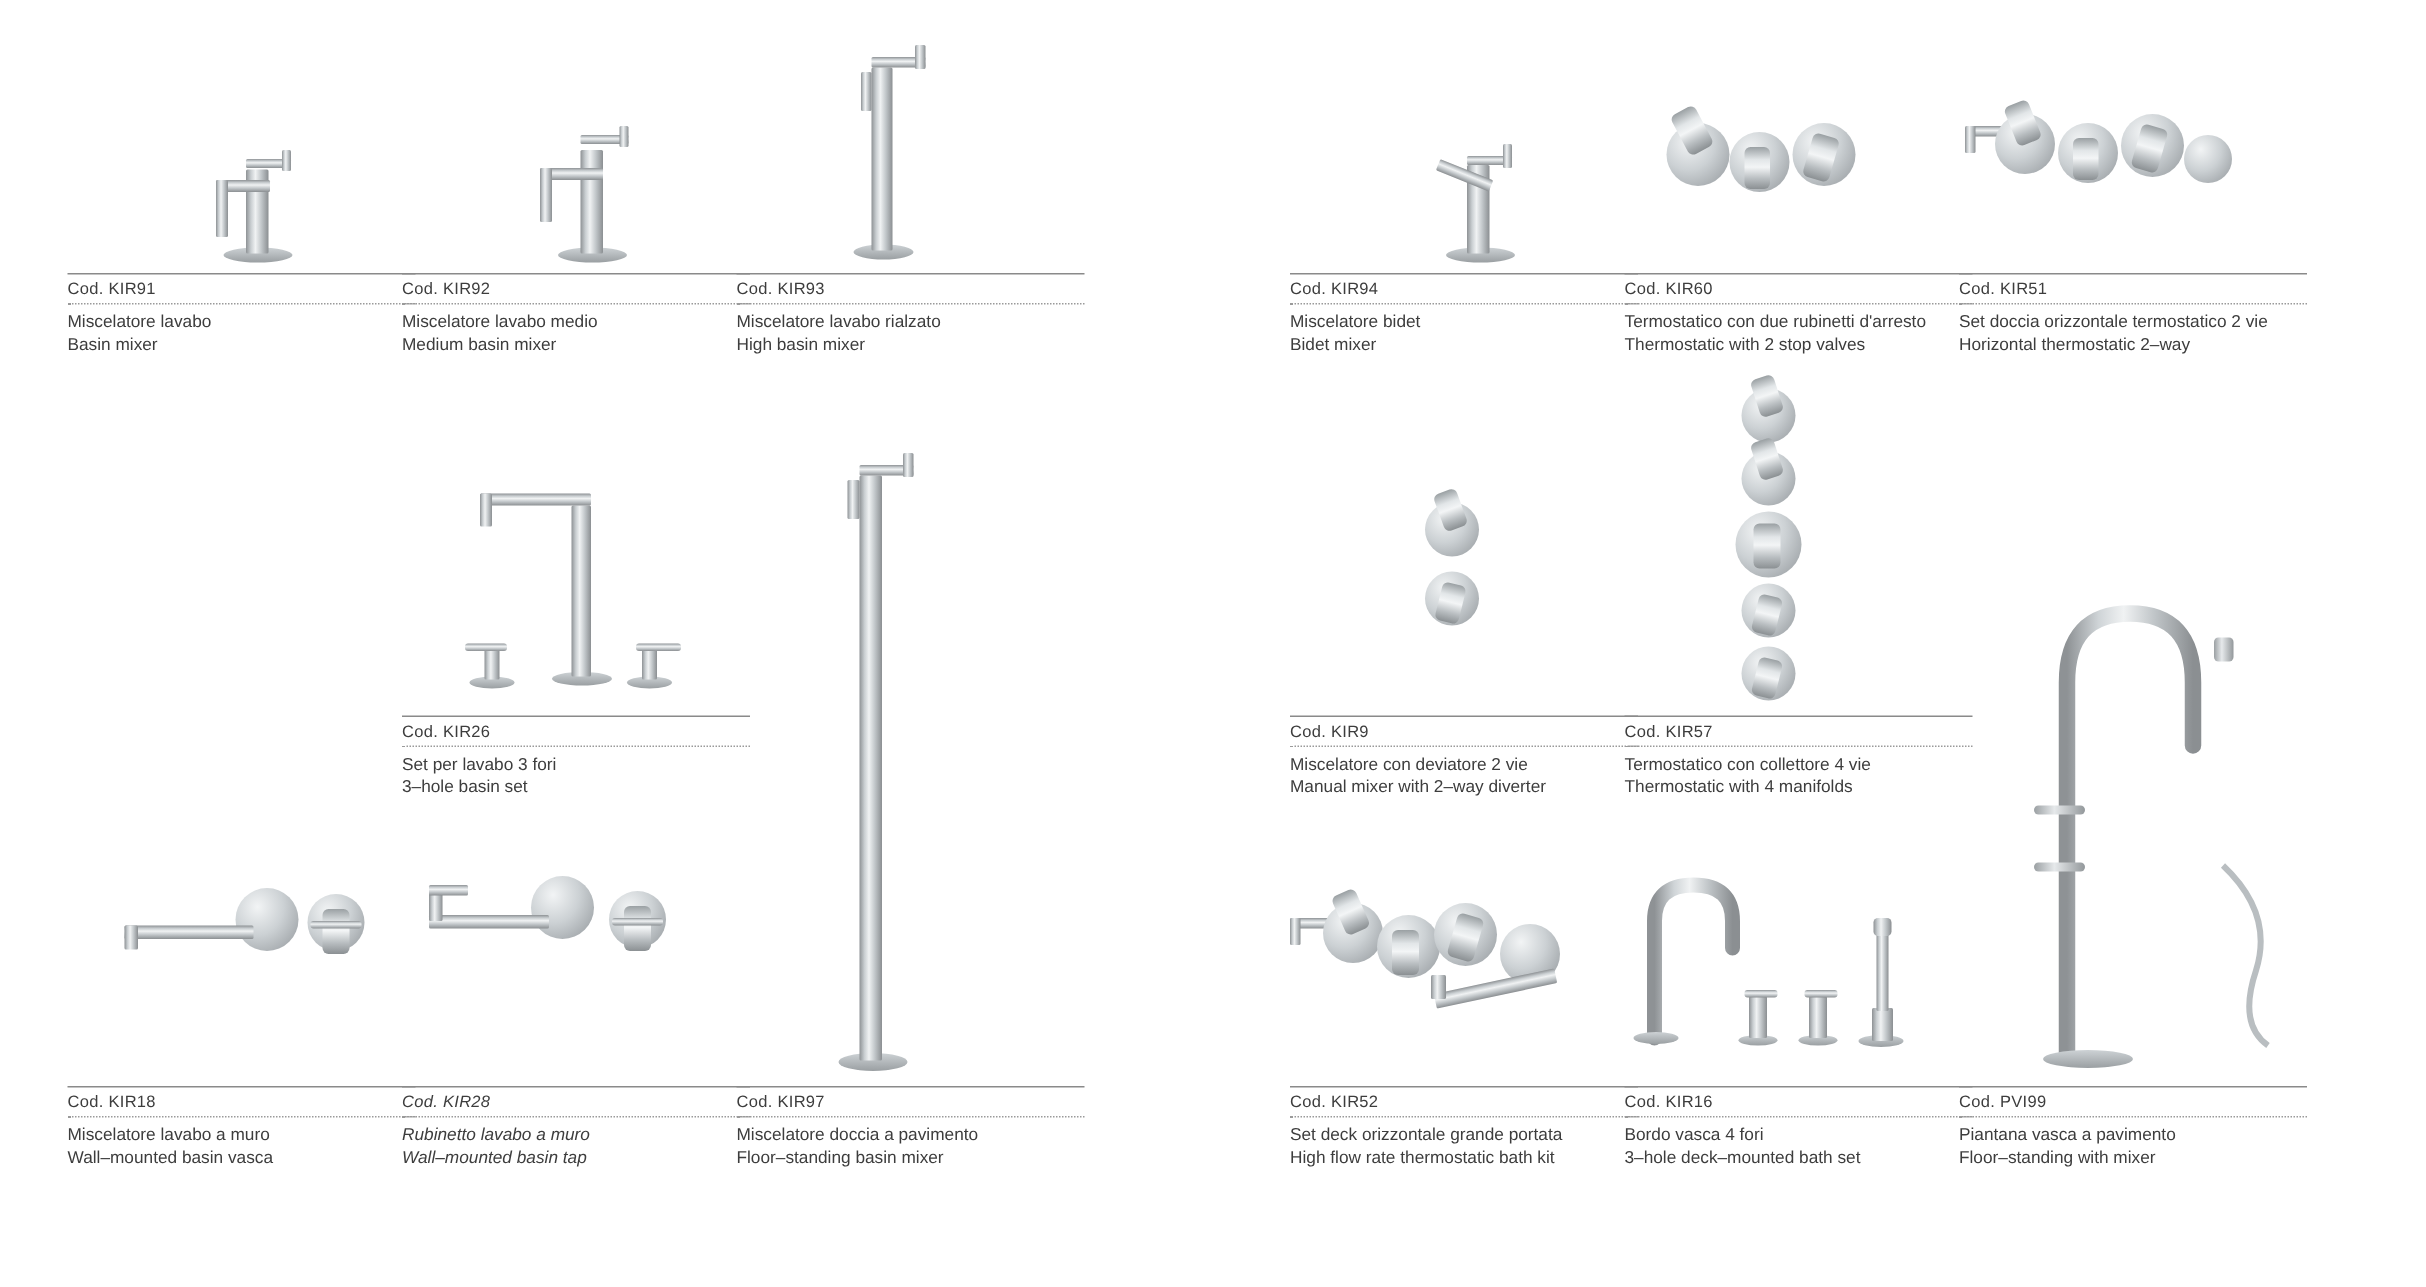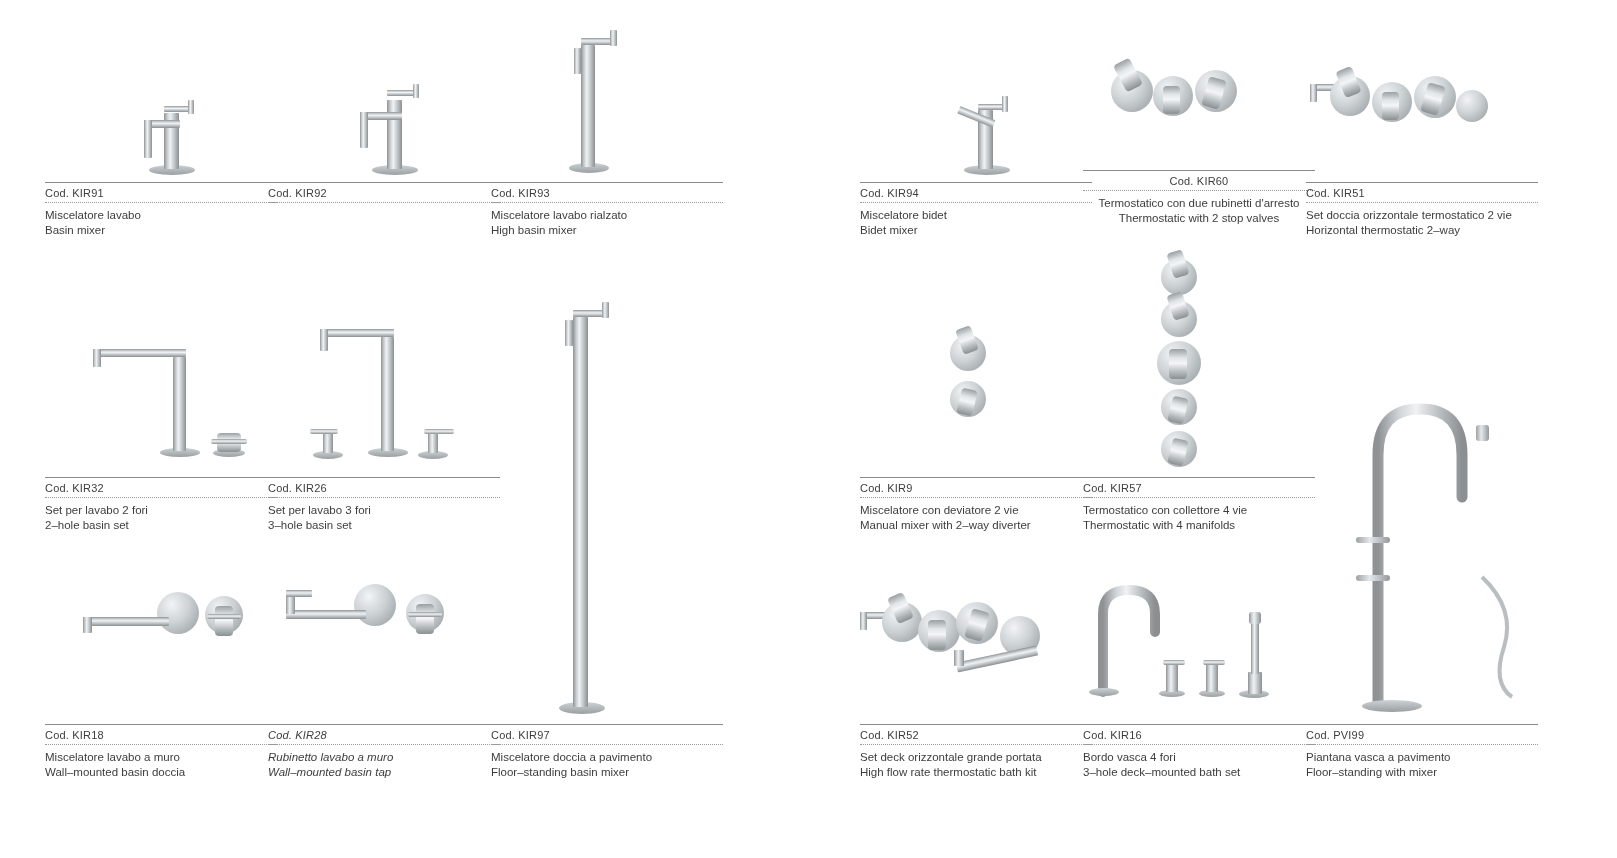--- a/index.html
+++ b/index.html
@@ -111,55 +111,42 @@
       <div class="art">
         <div class="base-ell" style="left:104px; top:145px; width:46px; height:10px;"></div>
         <div class="m-v" style="left:119px; top:80px; width:15px; height:69px;"></div>
         <div class="m-h" style="left:92px; top:92px; width:42px; height:8px;"></div>
         <div class="m-v" style="left:92px; top:92px; width:8px; height:36px;"></div>
         <div class="m-h" style="left:119px; top:70px; width:32px; height:6px;"></div>
         <div class="m-v" style="left:145px; top:64px; width:6px; height:14px;"></div>
       </div>
       <div class="rule"></div>
       <div class="code">Cod. KIR92</div>
+      <div class="desc">
+        <div>Miscelatore lavabo medio</div>
+        <div class="en">Medium basin mixer</div>
+      </div>
     </div>
 
     <div class="cell" style="left:481px; top:20px;">
       <div class="art">
         <div class="base-ell" style="left:78px; top:143px; width:40px; height:10px;"></div>
         <div class="m-v" style="left:90px; top:25px; width:14px; height:122px;"></div>
         <div class="m-h" style="left:90px; top:18px; width:36px; height:7px;"></div>
         <div class="m-v" style="left:119px; top:10px; width:7px; height:16px;"></div>
         <div class="m-v" style="left:83px; top:28px; width:7px; height:26px;"></div>
       </div>
       <div class="rule"></div>
       <div class="code">Cod. KIR93</div>
       <div class="desc">
         <div>Miscelatore lavabo rialzato</div>
         <div class="en">High basin mixer</div>
       </div>
     </div>
 
-    <div class="cell" style="left:35px; top:315px;">
-      <div class="art">
-        <div class="base-ell" style="left:115px; top:133px; width:40px; height:9px;"></div>
-        <div class="m-v" style="left:128px; top:42px; width:13px; height:94px;"></div>
-        <div class="m-h" style="left:48px; top:34px; width:93px; height:8px;"></div>
-        <div class="m-v" style="left:48px; top:34px; width:8px; height:18px;"></div>
-        <div class="base-ell" style="left:168px; top:134px; width:32px; height:8px;"></div>
-        <div class="knob" style="left:172px; top:118px; width:24px; height:19px; border-radius:4px;"></div>
-        <div class="m-h" style="left:166px; top:124px; width:36px; height:5px; border-radius:2px;"></div>
-      </div>
-      <div class="rule"></div>
-      <div class="code">Cod. KIR32</div>
-      <div class="desc">
-        <div>Set per lavabo 2 fori</div>
-        <div class="en">2–hole basin set</div>
-      </div>
-    </div>
 
     <div class="cell" style="left:258px; top:315px;">
       <div class="art">
         <div class="base-ell" style="left:100px; top:133px; width:40px; height:9px;"></div>
         <div class="m-v" style="left:113px; top:22px; width:13px; height:114px;"></div>
         <div class="m-h" style="left:52px; top:14px; width:74px; height:8px;"></div>
         <div class="m-v" style="left:52px; top:14px; width:8px; height:22px;"></div>
 
         <div class="base-ell" style="left:45px; top:136px; width:30px; height:8px;"></div>
         <div class="m-v" style="left:55px; top:118px; width:10px; height:20px;"></div>
@@ -183,21 +170,21 @@
         <div class="m-h" style="left:38px; top:55px; width:86px; height:9px;"></div>
         <div class="m-v" style="left:38px; top:55px; width:9px; height:16px;"></div>
         <div class="disc" style="left:160px; top:34px; width:38px; height:38px;"></div>
         <div class="knob" style="left:170px; top:44px; width:18px; height:30px; border-radius:4px;"></div>
         <div class="m-h" style="left:162px; top:52px; width:34px; height:5px; border-radius:2px;"></div>
       </div>
       <div class="rule"></div>
       <div class="code">Cod. KIR18</div>
       <div class="desc">
         <div>Miscelatore lavabo a muro</div>
-        <div class="en">Wall–mounted basin doccia</div>
+        <div class="en">Wall–mounted basin vasca</div>
       </div>
     </div>
 
     <div class="cell" style="left:258px; top:562px;font-style:italic;">
       <div class="art">
         <div class="disc" style="left:86px; top:22px; width:42px; height:42px;"></div>
         <div class="m-h" style="left:18px; top:48px; width:80px; height:9px;"></div>
         <div class="m-v" style="left:18px; top:30px; width:9px; height:22px;"></div>
         <div class="m-h" style="left:18px; top:28px; width:26px; height:7px;"></div>
         <div class="disc" style="left:138px; top:32px; width:38px; height:38px;"></div>
@@ -241,21 +228,21 @@
         <div class="m-v" style="left:142px; top:76px; width:6px; height:16px;"></div>
       </div>
       <div class="rule"></div>
       <div class="code">Cod. KIR94</div>
       <div class="desc">
         <div>Miscelatore bidet</div>
         <div class="en">Bidet mixer</div>
       </div>
     </div>
 
-    <div class="cell" style="left:248px; top:8px;text-align:center;">
+    <div class="cell" style="left:248px; top:20px;">
       <div class="art">
         <div class="disc" style="left:28px; top:62px; width:42px; height:42px;"></div>
         <div class="knob" style="left:36px; top:52px; width:18px; height:30px; border-radius:4px; transform:rotate(-28deg);"></div>
         <div class="disc" style="left:70px; top:68px; width:40px; height:40px;"></div>
         <div class="knob" style="left:80px; top:78px; width:17px; height:28px; border-radius:4px;"></div>
         <div class="disc" style="left:112px; top:62px; width:42px; height:42px;"></div>
         <div class="knob" style="left:122px; top:70px; width:18px; height:30px; border-radius:4px; transform:rotate(16deg);"></div>
       </div>
       <div class="rule"></div>
       <div class="code">Cod. KIR60</div>

